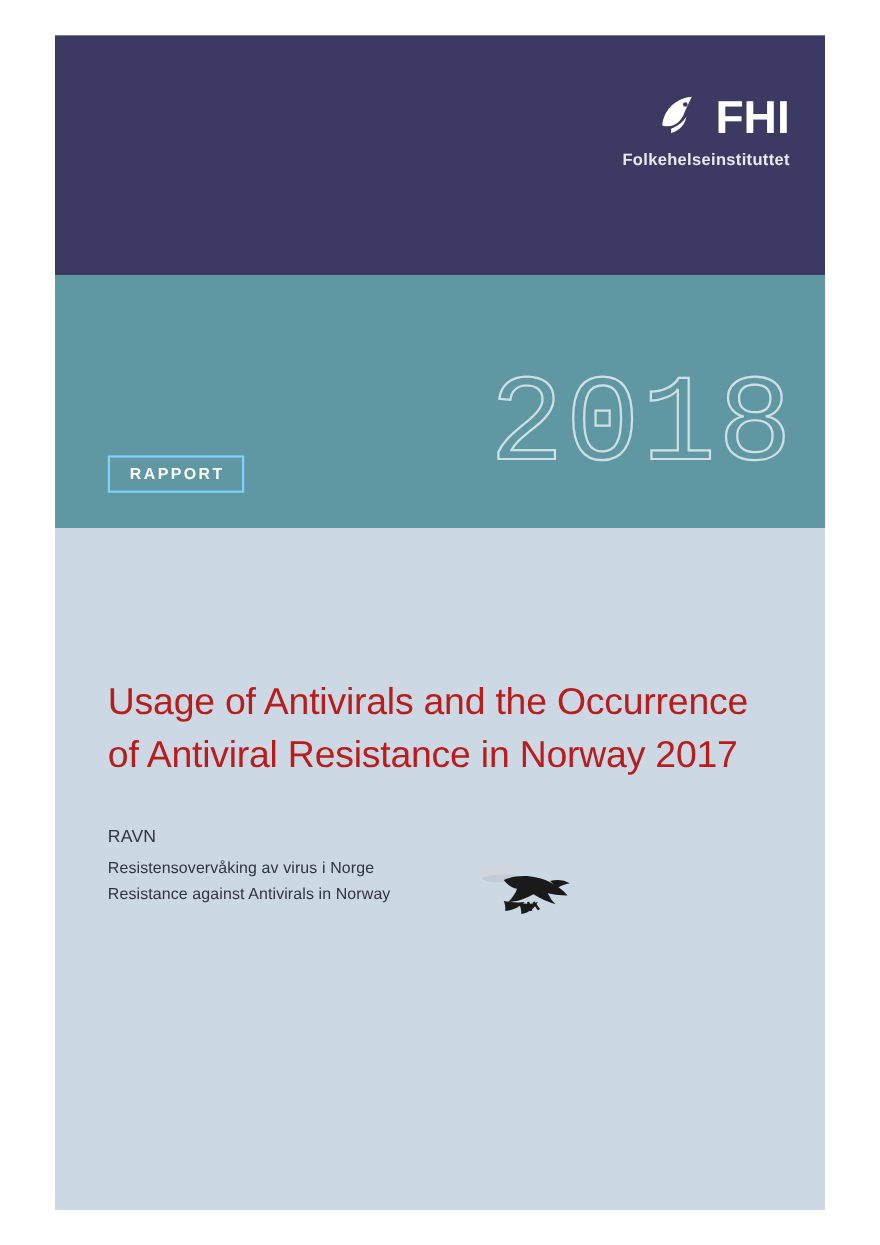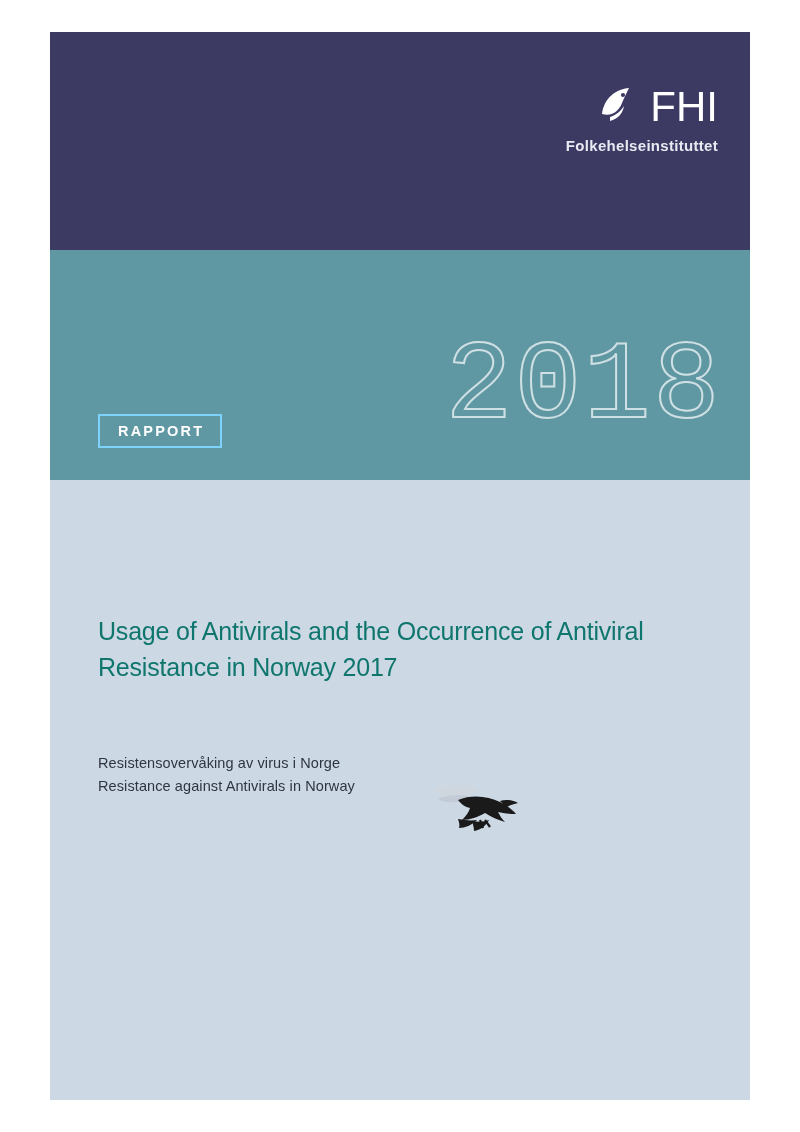--- a/index.html
+++ b/index.html
@@ -51,21 +51,21 @@
   .logo-mark {
     width: 46px;
     height: 46px;
     position: relative;
     flex: 0 0 auto;
   }
   .logo-mark svg { display: block; }
   .logo-text {
     font-size: 42px;
     letter-spacing: 0px;
-    font-weight: 400;
+    font-weight: 700;
     line-height: 1;
     font-family: "Liberation Sans", sans-serif;
   }
   .logo-sub {
     margin-top: 7px;
     font-size: 15px;
     letter-spacing: 0.3px;
     color: #e9e9f2;
     font-weight: 700;
   }
@@ -112,23 +112,23 @@
     width: 700px;
     height: 620px;
     background: #ccd8e4;
   }
 
   .doc-title {
     position: absolute;
     left: 48px;
     top: 134px;
     width: 610px;
-    font-size: 25px;
+    font-size: 34px;
     line-height: 1.42;
-    color: #0f766e;
+    color: #b91c1c;
     font-weight: 400;
     letter-spacing: -0.2px;
   }
 
   .meta {
     position: absolute;
     left: 48px;
     top: 272px;
     width: 560px;
     color: #2f3542;
@@ -177,20 +177,21 @@
 
   <div class="band-teal">
     <div class="year">2018</div>
     <div class="rapport-badge">RAPPORT</div>
   </div>
 
   <div class="body-area">
     <div class="doc-title">Usage of Antivirals and the Occurrence of Antiviral Resistance in Norway 2017</div>
 
     <div class="meta">
+      <div class="meta-line1">RAVN</div>
       <div class="meta-line2">Resistensovervåking av virus i Norge</div>
       <div class="meta-line3">Resistance against Antivirals in Norway</div>
     </div>
 
     <div class="raven">
       <svg width="100" height="62" viewBox="0 0 100 62" aria-hidden="true">
 
         <path d="M6 14 C22 8 38 8 52 14 C44 18 34 20 24 20 C16 20 10 18 6 14 Z" fill="#cfd6dd"></path>
         <path d="M10 22 C24 18 38 18 50 22 C40 26 28 27 18 26 C14 25 11 24 10 22 Z" fill="#c3ccd6"></path>
 

